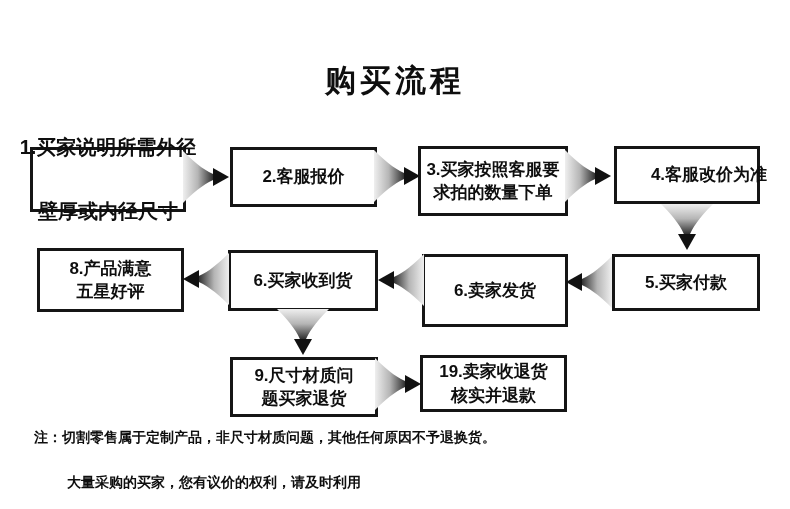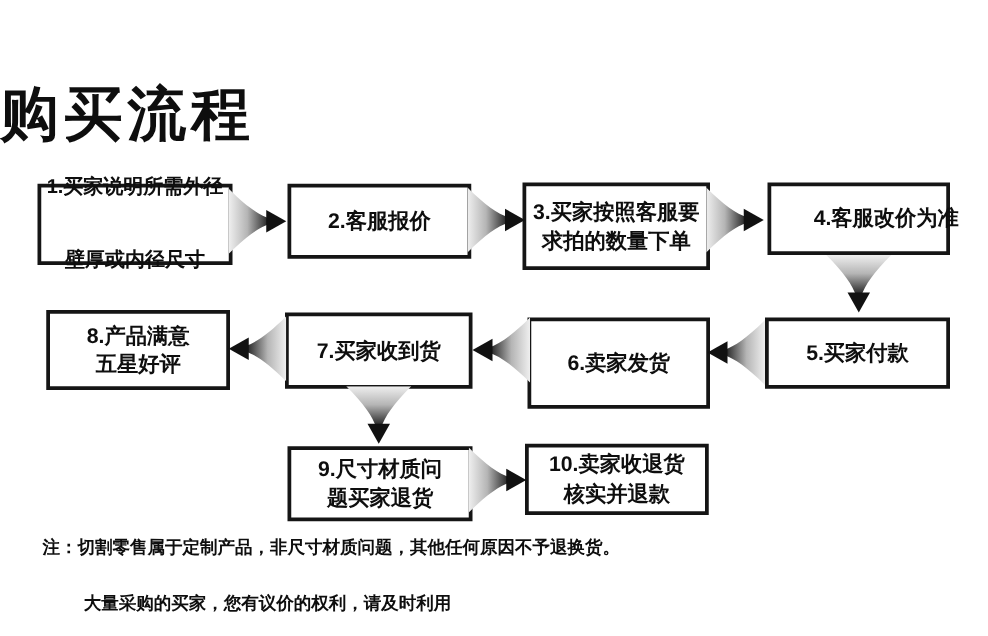--- a/index.html
+++ b/index.html
@@ -1,25 +1,25 @@
 <!DOCTYPE html>
 <html><head>
 <meta charset="utf-8">
 <style>
   html,body{margin:0;padding:0;background:#ffffff;}
   body{font-family:"Liberation Sans","DejaVu Sans",sans-serif;}
   #page{position:relative;width:790px;height:509px;background:#ffffff;overflow:hidden;color:#111;}
-  .title{position:absolute;left:0;top:60px;width:100%;text-align:left;
-         font-size:47px;font-weight:bold;letter-spacing:4px;color:#0e0e0e;}
+  .title{position:absolute;left:0;top:60px;width:100%;text-align:center;
+         font-size:31px;font-weight:bold;letter-spacing:4px;color:#0e0e0e;}
   .box{position:absolute;border:3px solid #151515;background:#ffffff;box-sizing:border-box;
        display:flex;flex-direction:column;align-items:center;justify-content:center;
        font-size:17px;font-weight:bold;line-height:1.38;color:#0e0e0e;text-align:center;
        white-space:nowrap;}
   .box span{display:block;}
-  .box.small-font{font-size:16px;gap:36px;}
+  .box.small-font{font-size:20px;gap:36px;}
   .arrow{position:absolute;width:48px;height:56px;}
   .arrow.left{transform:scaleX(-1);}
   .arrow.down{transform:rotate(90deg);}
   .note-line{position:absolute;font-size:14px;font-weight:bold;color:#0e0e0e;white-space:nowrap;}
   .defs-svg{position:absolute;width:0;height:0;}
 </style>
 </head>
 <body>
 
 <div id="page">
@@ -54,34 +54,34 @@
 
   <div class="box" style="left:612px;top:254px;width:148px;height:57px;">
     <span>5.买家付款</span>
     <span></span>
   </div>
   <div class="box" style="left:422px;top:254px;width:146px;height:73px;">
     <span>6.卖家发货</span>
     <span></span>
   </div>
   <div class="box" style="left:228px;top:250px;width:150px;height:61px;">
-    <span>7.买家收到货</span>
+    <span>6.买家收到货</span>
     <span></span>
   </div>
   <div class="box" style="left:37px;top:248px;width:147px;height:64px;">
     <span>8.产品满意</span>
     <span>五星好评</span>
   </div>
 
   <div class="box" style="left:230px;top:357px;width:148px;height:60px;">
     <span>9.尺寸材质问</span>
     <span>题买家退货</span>
   </div>
   <div class="box" style="left:420px;top:355px;width:147px;height:57px;">
-    <span>10.卖家收退货</span>
+    <span>19.卖家收退货</span>
     <span>核实并退款</span>
   </div>
 
   <svg class="arrow" style="left:183px;top:149px;" viewBox="0 0 48 56">
     <path d="M0,2 C14,16 24,23 33,26 L33,30 C24,33 14,40 0,54 Z" fill="url(#agrad)"></path>
     <path d="M30,19 L46,28 L30,37 Z" fill="#111"></path>
   </svg>
   <svg class="arrow" style="left:374px;top:148px;" viewBox="0 0 48 56">
     <path d="M0,2 C14,16 24,23 33,26 L33,30 C24,33 14,40 0,54 Z" fill="url(#agrad)"></path>
     <path d="M30,19 L46,28 L30,37 Z" fill="#111"></path>

